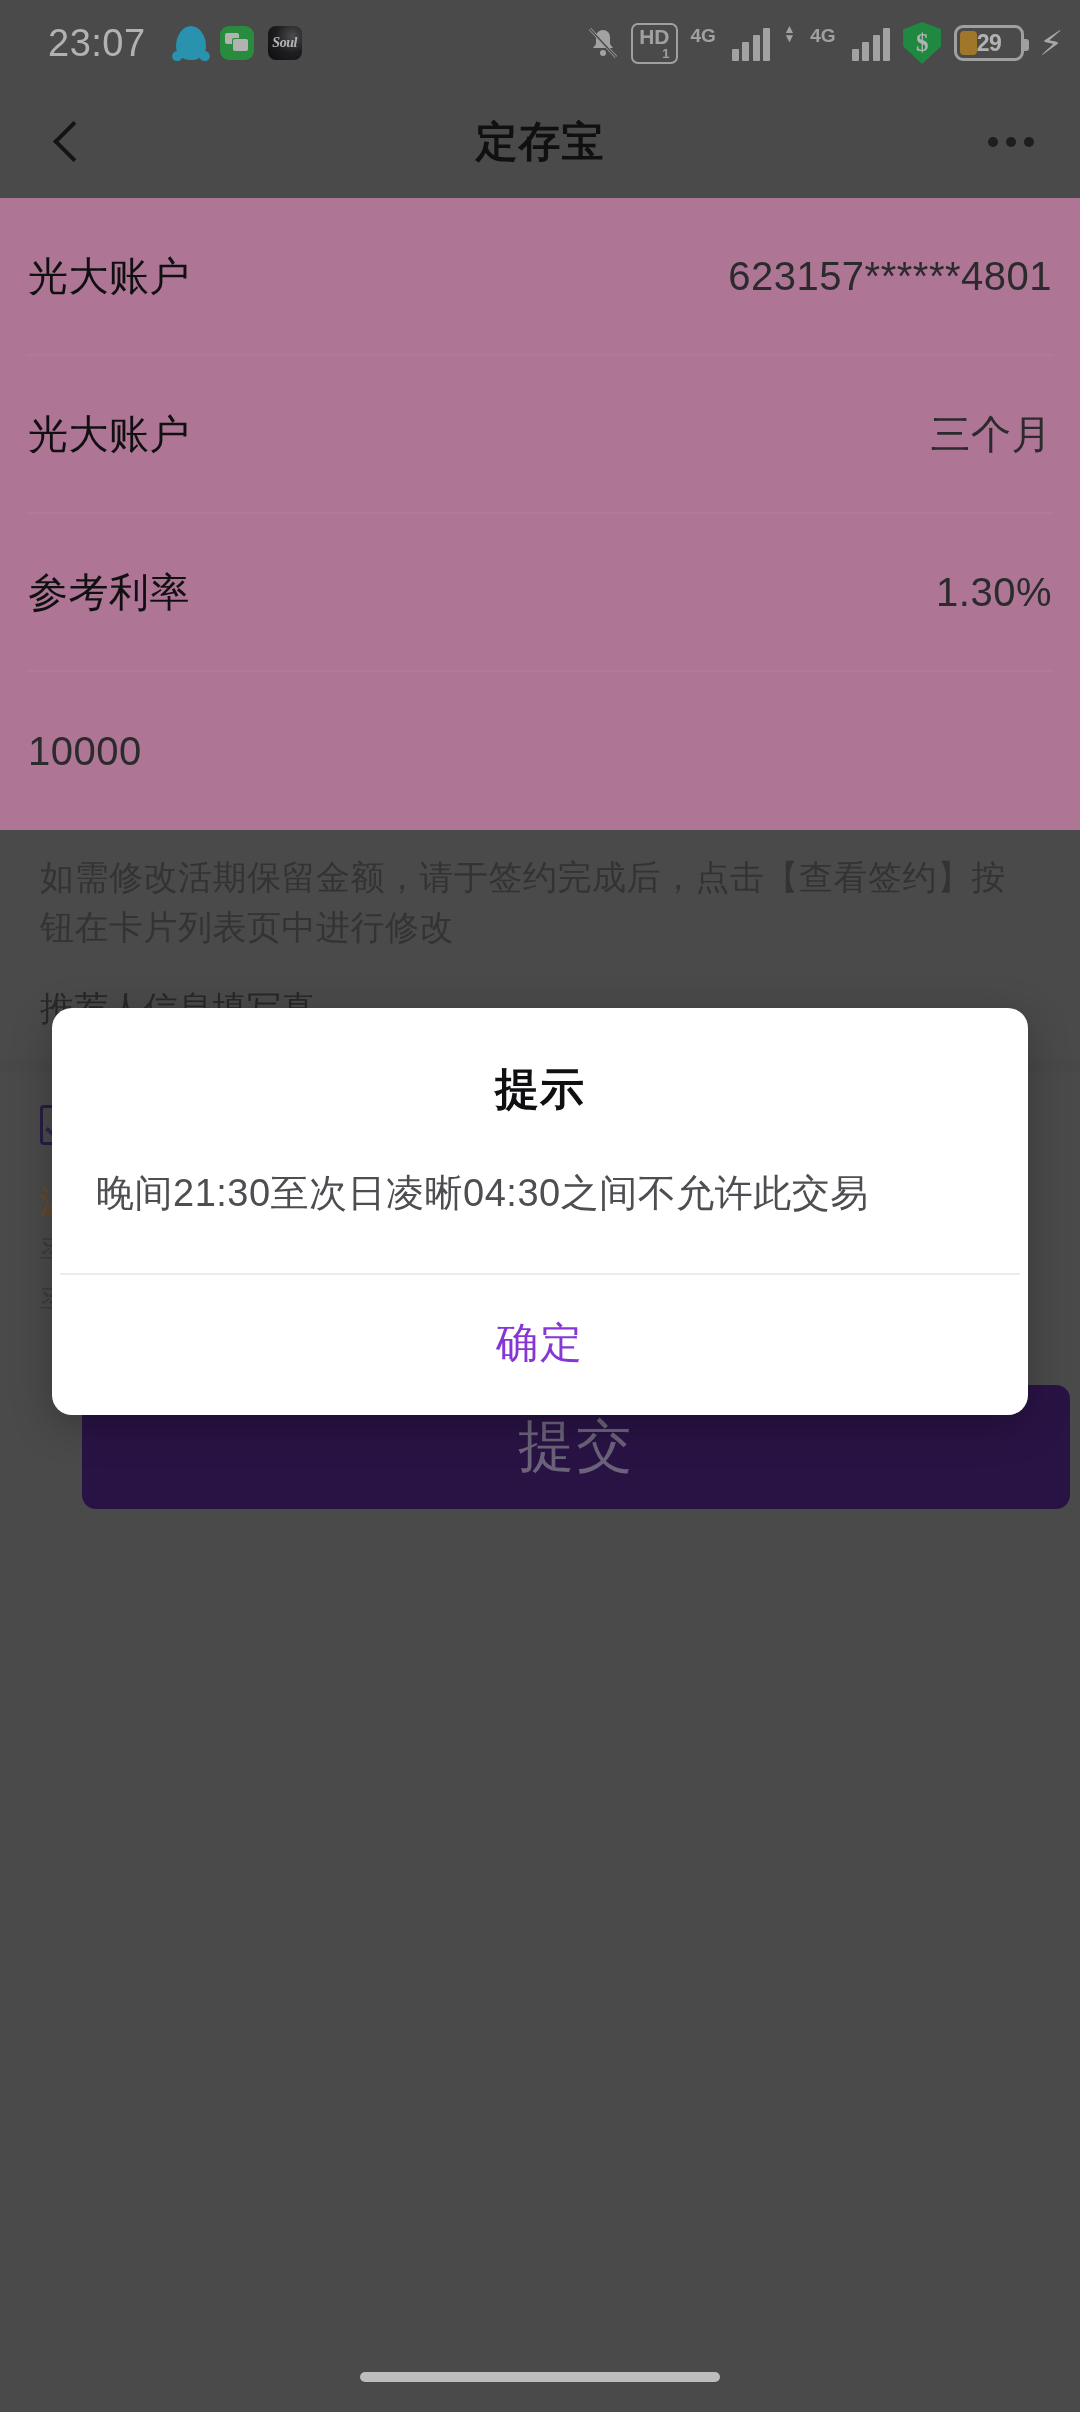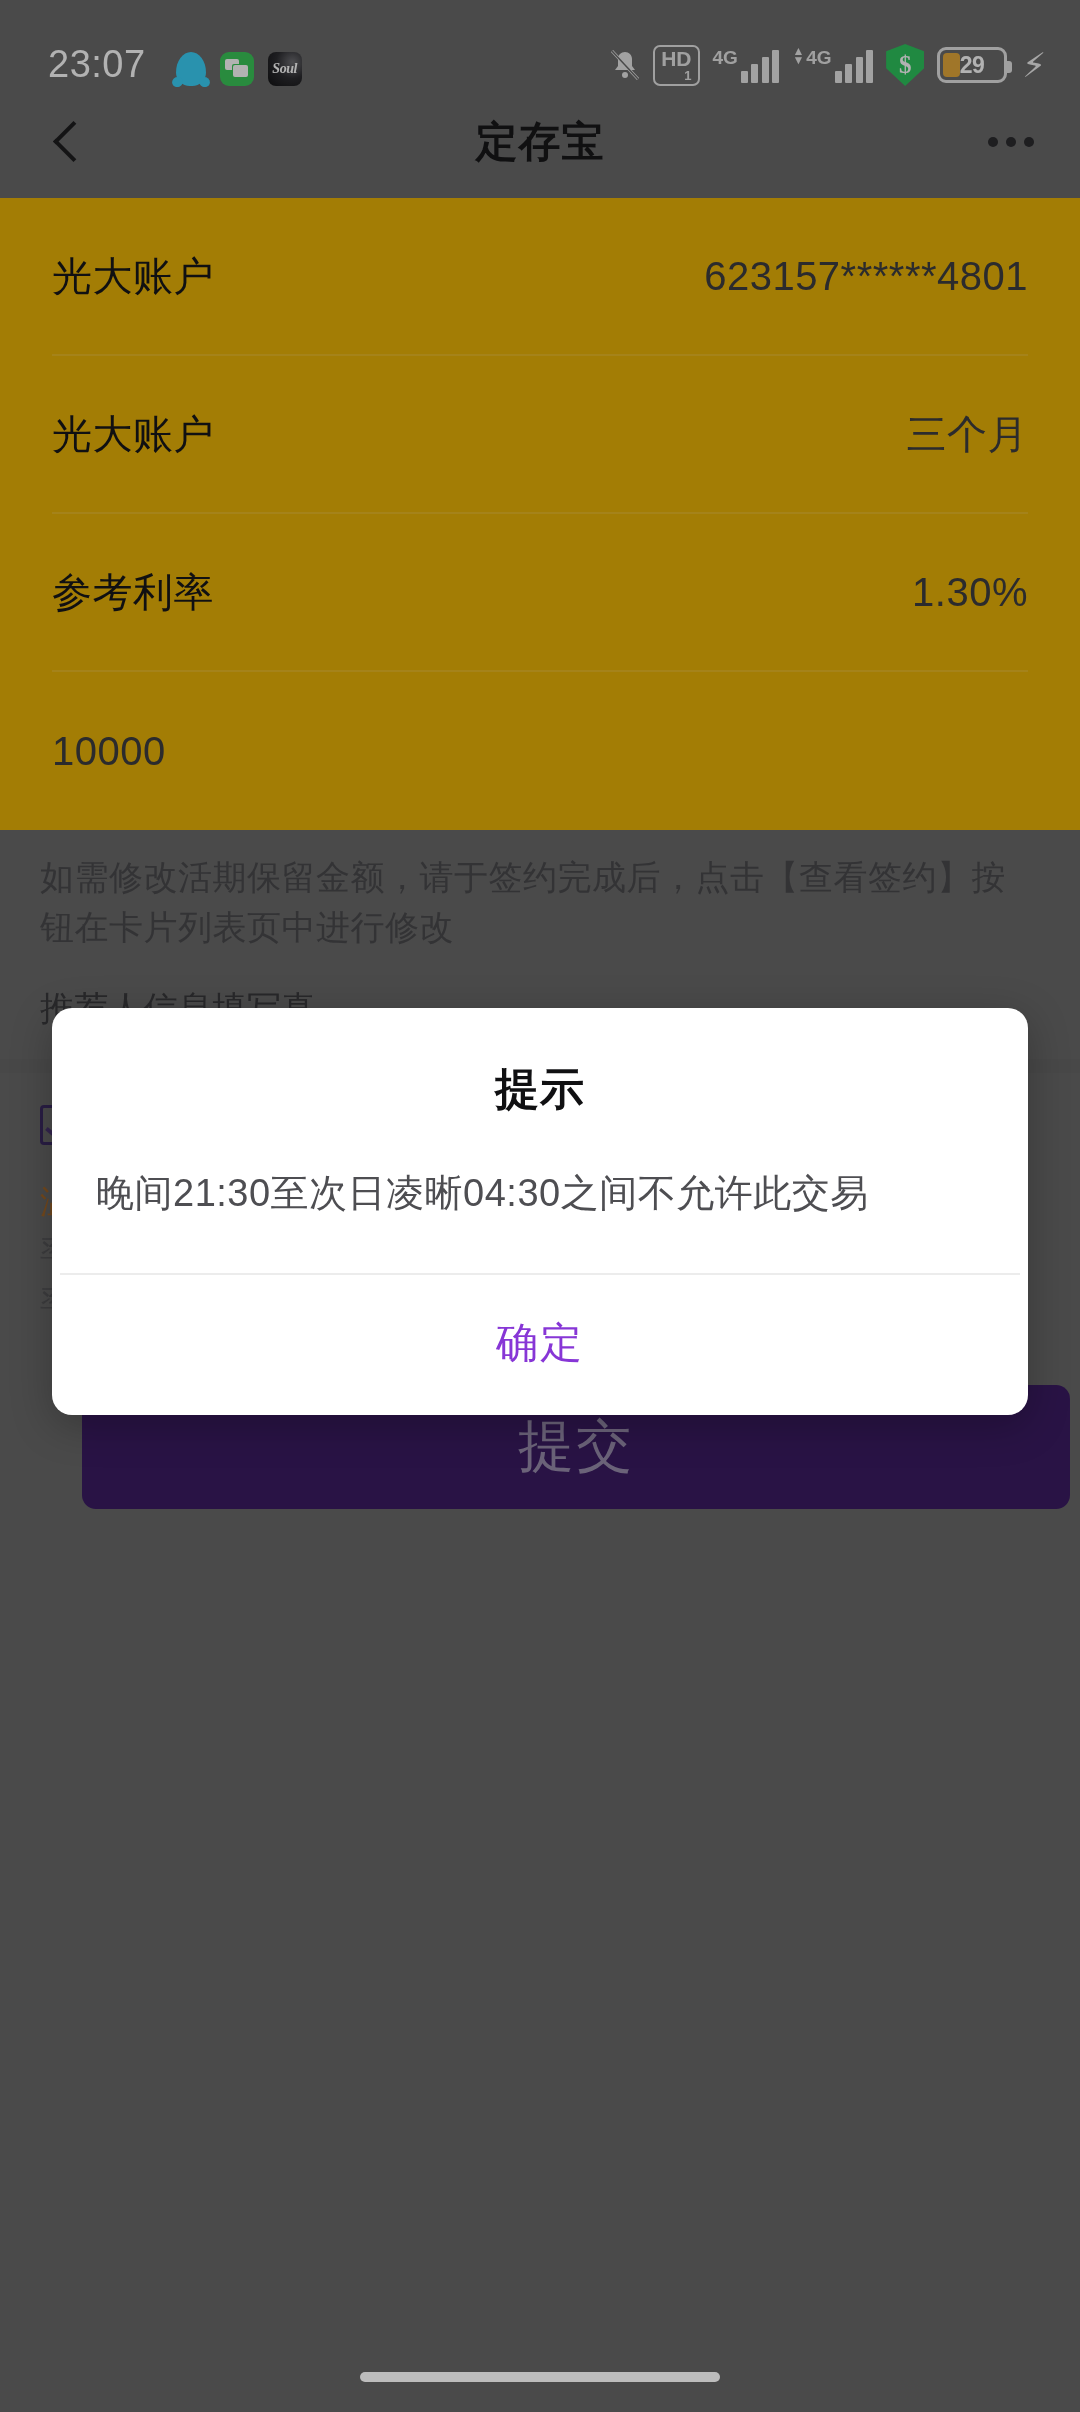--- a/index.html
+++ b/index.html
@@ -21,22 +21,22 @@
     position: absolute;
     inset: 0;
     width: 1080px;
     height: 2412px;
   }
 
   
   .statusbar {
     height: 86px;
     display: flex;
-    align-items: flex-end;
-    padding: 0 34px 0 48px;
+    align-items: center;
+    padding: 0 17px 0 48px;
     color: #ffffff;
   }
   .sb-time {
     font-size: 38px;
     letter-spacing: 0.5px;
     font-weight: 400;
     color: #ffffff;
   }
   .sb-left-icons {
     display: flex;
@@ -119,21 +119,21 @@
     font-size: 21px;
     font-weight: 700;
     padding: 1px 6px 2px 6px;
     line-height: 1;
     display: flex;
     align-items: flex-end;
     flex-direction: column;
   }
   .ico-hd sub { font-size: 13px; line-height: 1; }
 
-  .sig-group { display: flex; align-items: flex-end; gap: 3px; position: relative; }
+  .sig-group { display: flex; align-items: flex-end; gap: 16px; position: relative; }
   .sig-label {
     font-size: 19px; font-weight: 700; color: #e6e6e6;
     line-height: 1; margin-bottom: 16px;
   }
   .sig-bars { display: flex; align-items: flex-end; gap: 3.5px; height: 33px; }
   .sig-bars i { display: block; width: 7px; background: #e9e9e9; border-radius: 1px; }
   .sig-bars i:nth-child(1) { height: 12px; }
   .sig-bars i:nth-child(2) { height: 19px; }
   .sig-bars i:nth-child(3) { height: 26px; }
   .sig-bars i:nth-child(4) { height: 33px; }
@@ -226,22 +226,22 @@
   }
   .kebab i {
     display: block;
     width: 10px; height: 10px;
     border-radius: 50%;
     background: #2b2b2e;
   }
 
   
   .card {
-    background: #eab308;
-    padding: 0 52px;
+    background: #f9a8d4;
+    padding: 0 28px;
   }
   .row {
     height: 158px;
     display: flex;
     align-items: center;
     justify-content: space-between;
     border-bottom: 2px solid rgba(255,255,255,0.12);
   }
   .row:last-of-type { border-bottom: none; }
   .row-label {

